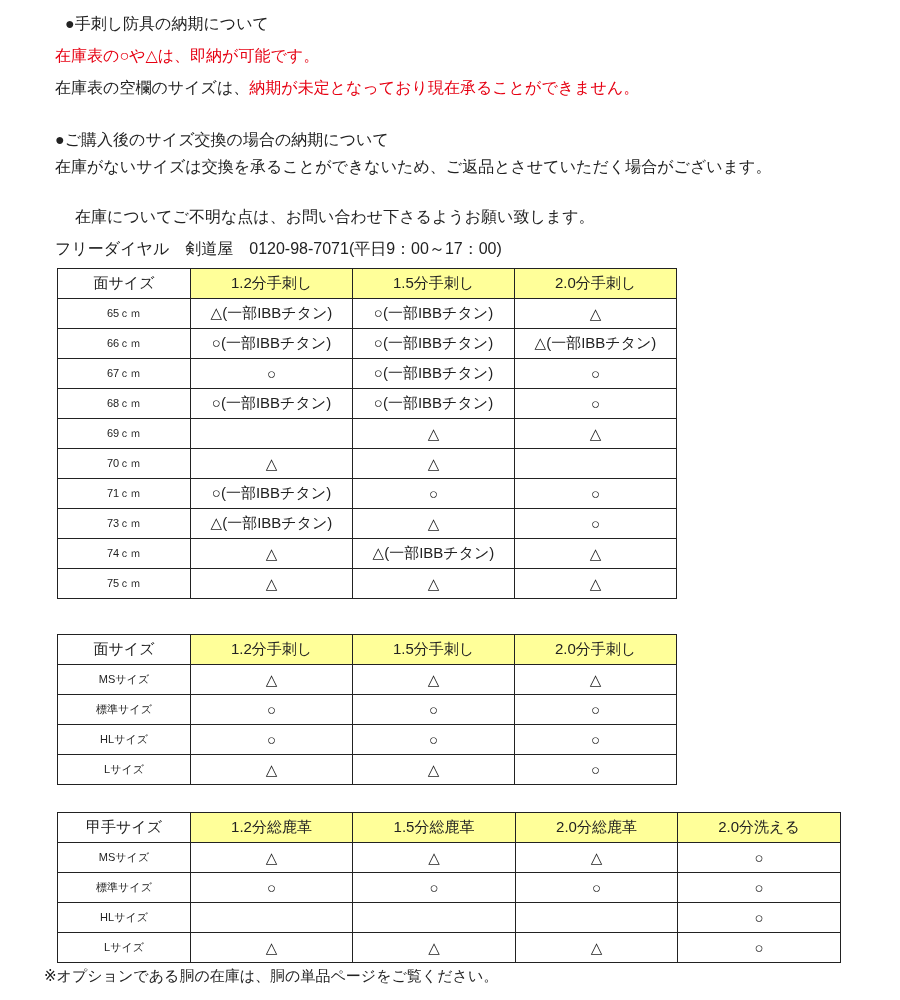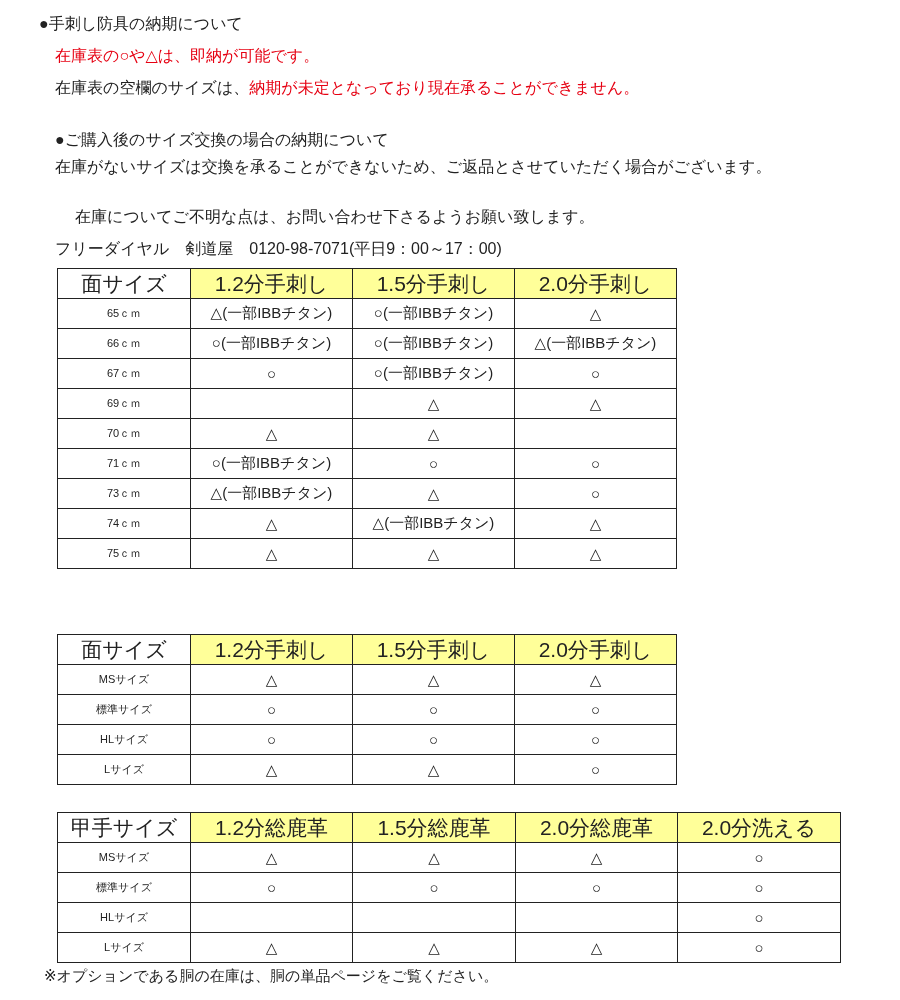--- a/index.html
+++ b/index.html
@@ -22,29 +22,29 @@
     border:1px solid var(--border);
     height:29px;
     padding:0 2px;
     text-align:center;
     vertical-align:middle;
     font-weight:normal;
     font-size:15px;
     overflow:hidden;
     white-space:nowrap;
   }
-  thead th{font-size:21px;}
+  thead th{font-size:15px;}
   tbody th{font-size:11px;}
   thead th.hl{background:var(--yellow);}
   .footnote{font-size:15px;line-height:19px;white-space:nowrap;margin:0;}
 </style>
 </head>
 <body>
 
-<p class="line abs" style="left:39px;top:14px;">●手刺し防具の納期について</p>
+<p class="line abs" style="left:65px;top:14px;">●手刺し防具の納期について</p>
 
 <p class="line abs red" style="left:55px;top:46px;">在庫表の○や△は、即納が可能です。</p>
 
 <p class="line abs" style="left:55px;top:78px;">
   <span>在庫表の空欄のサイズは、</span><span class="red">納期が未定となっており現在承ることができません。</span>
 </p>
 
 <p class="line abs" style="left:55px;top:130px;">●ご購入後のサイズ交換の場合の納期について</p>
 
 <p class="line abs" style="left:55px;top:157px;">在庫がないサイズは交換を承ることができないため、ご返品とさせていただく場合がございます。</p>
@@ -77,20 +77,26 @@
       </tr>
       <tr>
         <th>66ｃｍ</th>
         <td>○(一部IBBチタン)</td>
         <td>○(一部IBBチタン)</td>
         <td>△(一部IBBチタン)</td>
       </tr>
       <tr>
         <th>67ｃｍ</th>
         <td>○</td>
+        <td>○(一部IBBチタン)</td>
+        <td>○</td>
+      </tr>
+      <tr>
+        <th>68ｃｍ</th>
+        <td>○(一部IBBチタン)</td>
         <td>○(一部IBBチタン)</td>
         <td>○</td>
       </tr>
       <tr>
         <th>69ｃｍ</th>
         <td></td>
         <td>△</td>
         <td>△</td>
       </tr>
       <tr>

